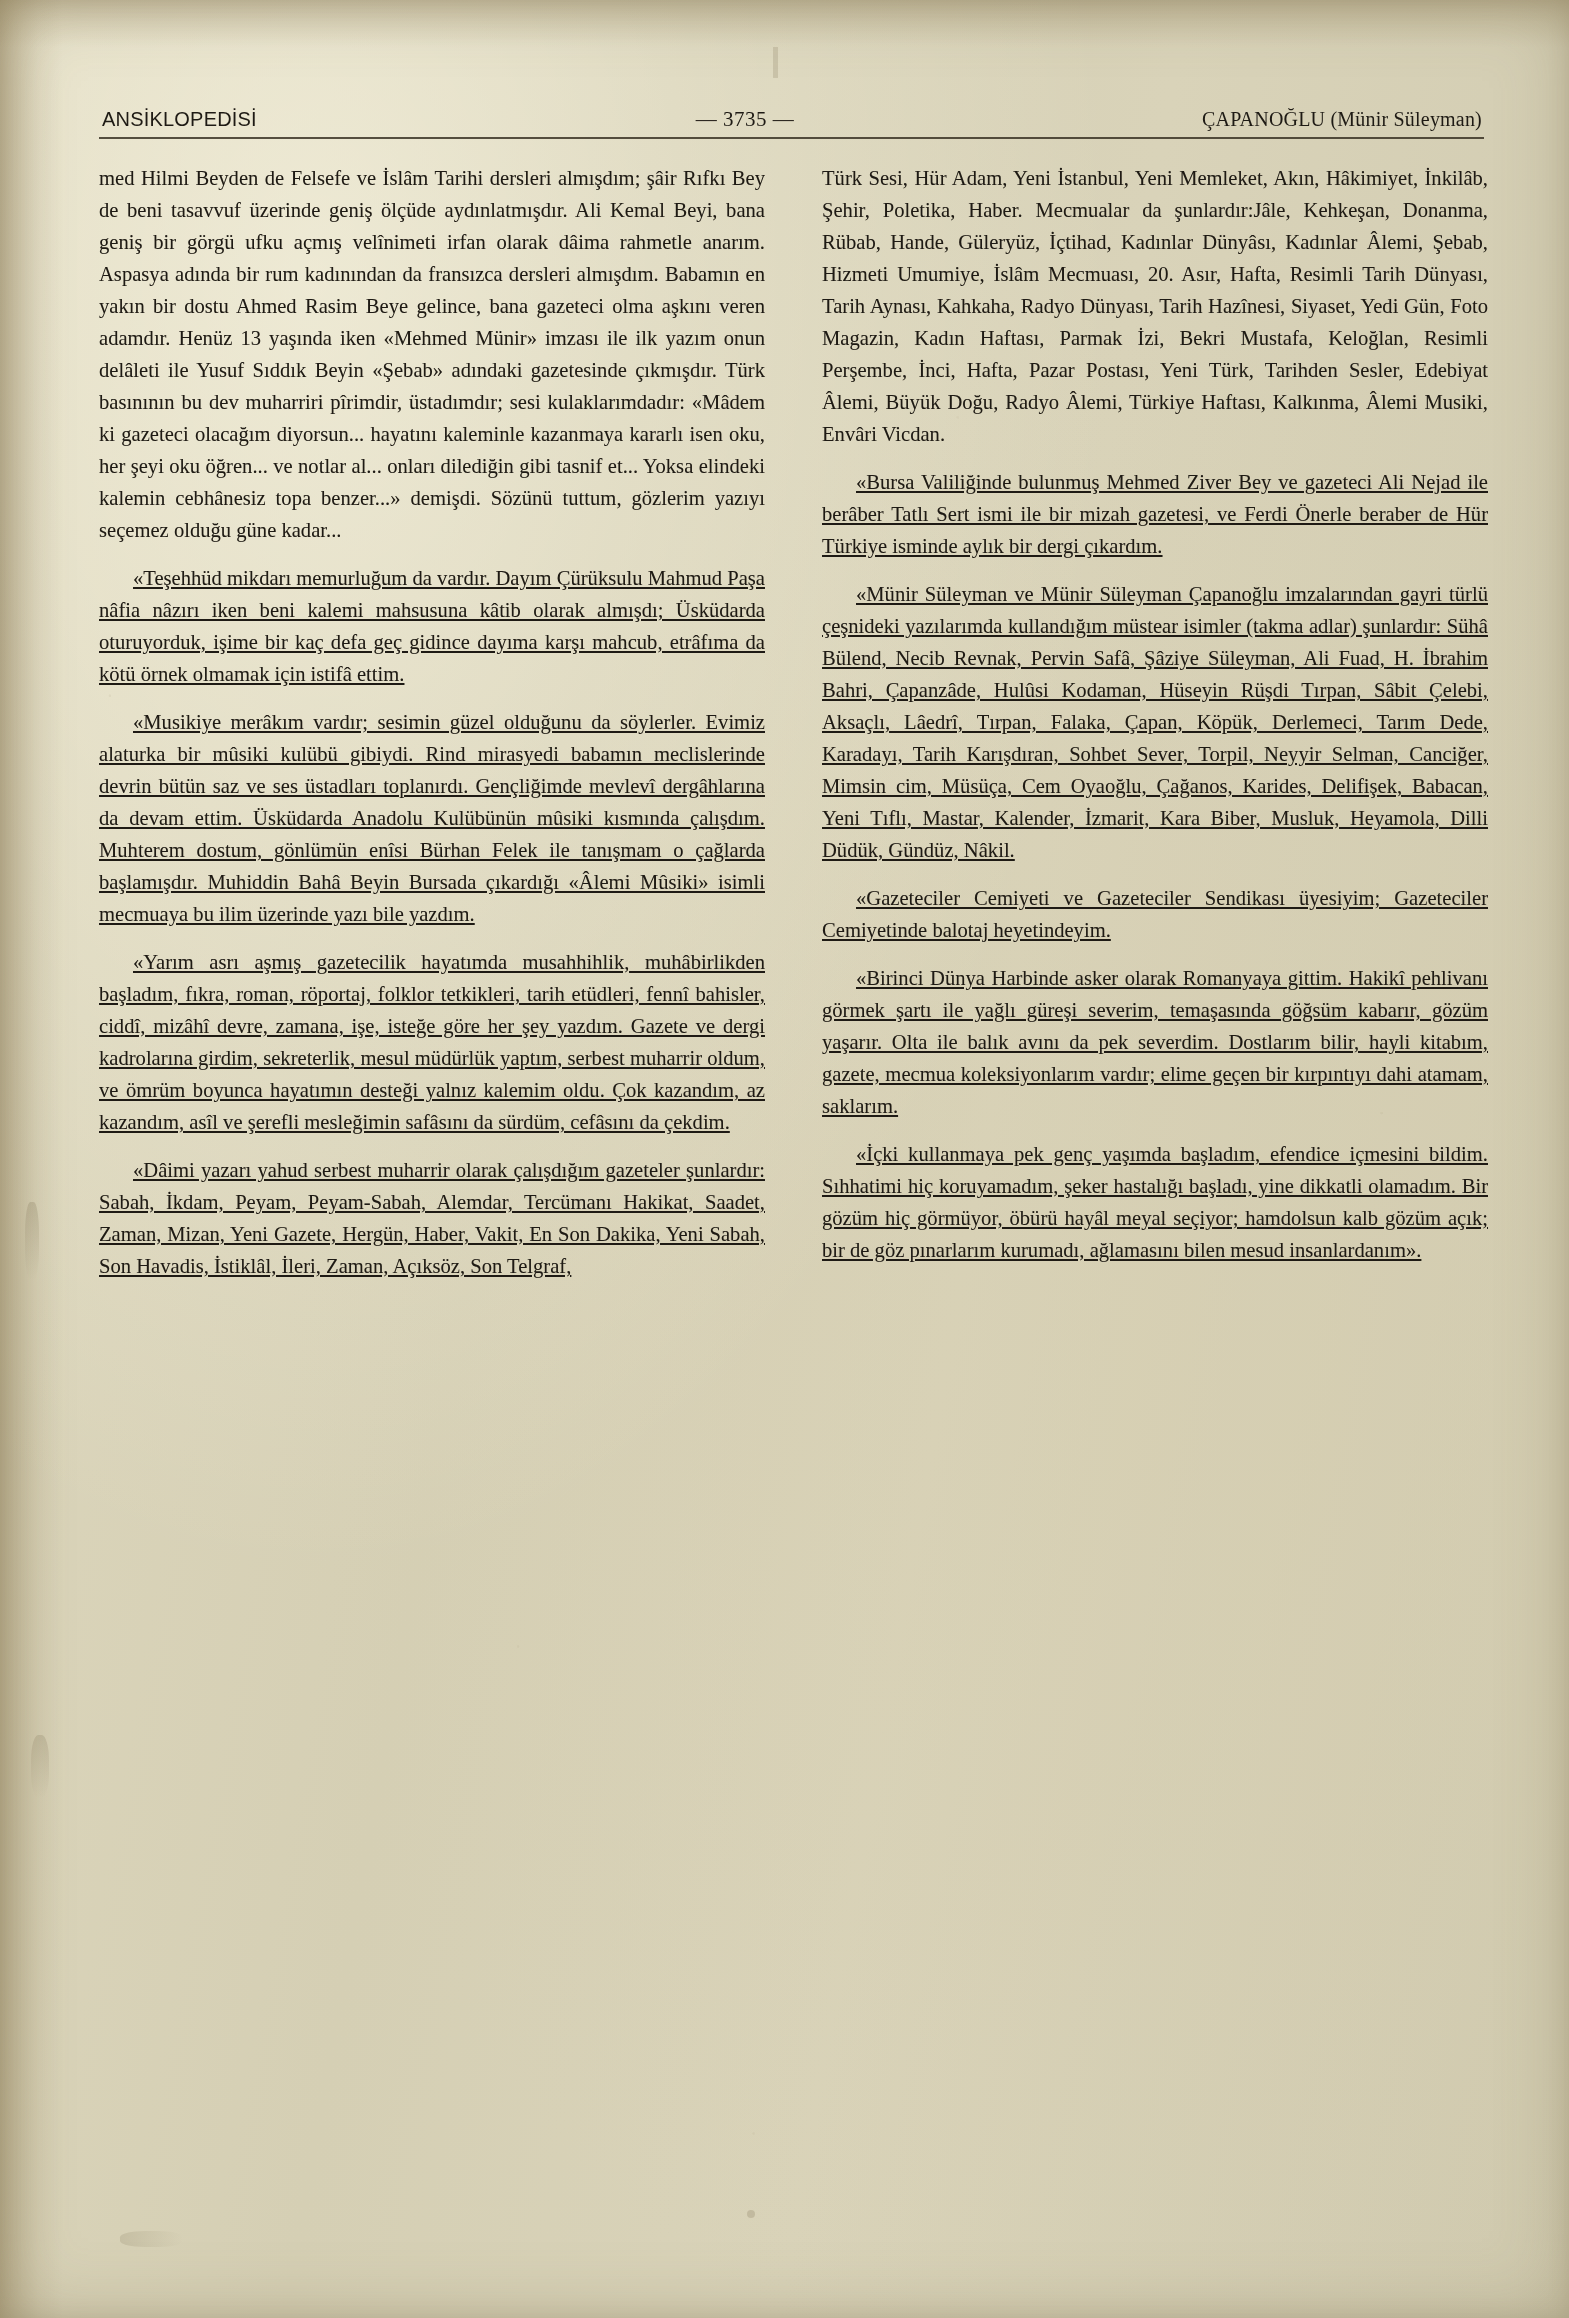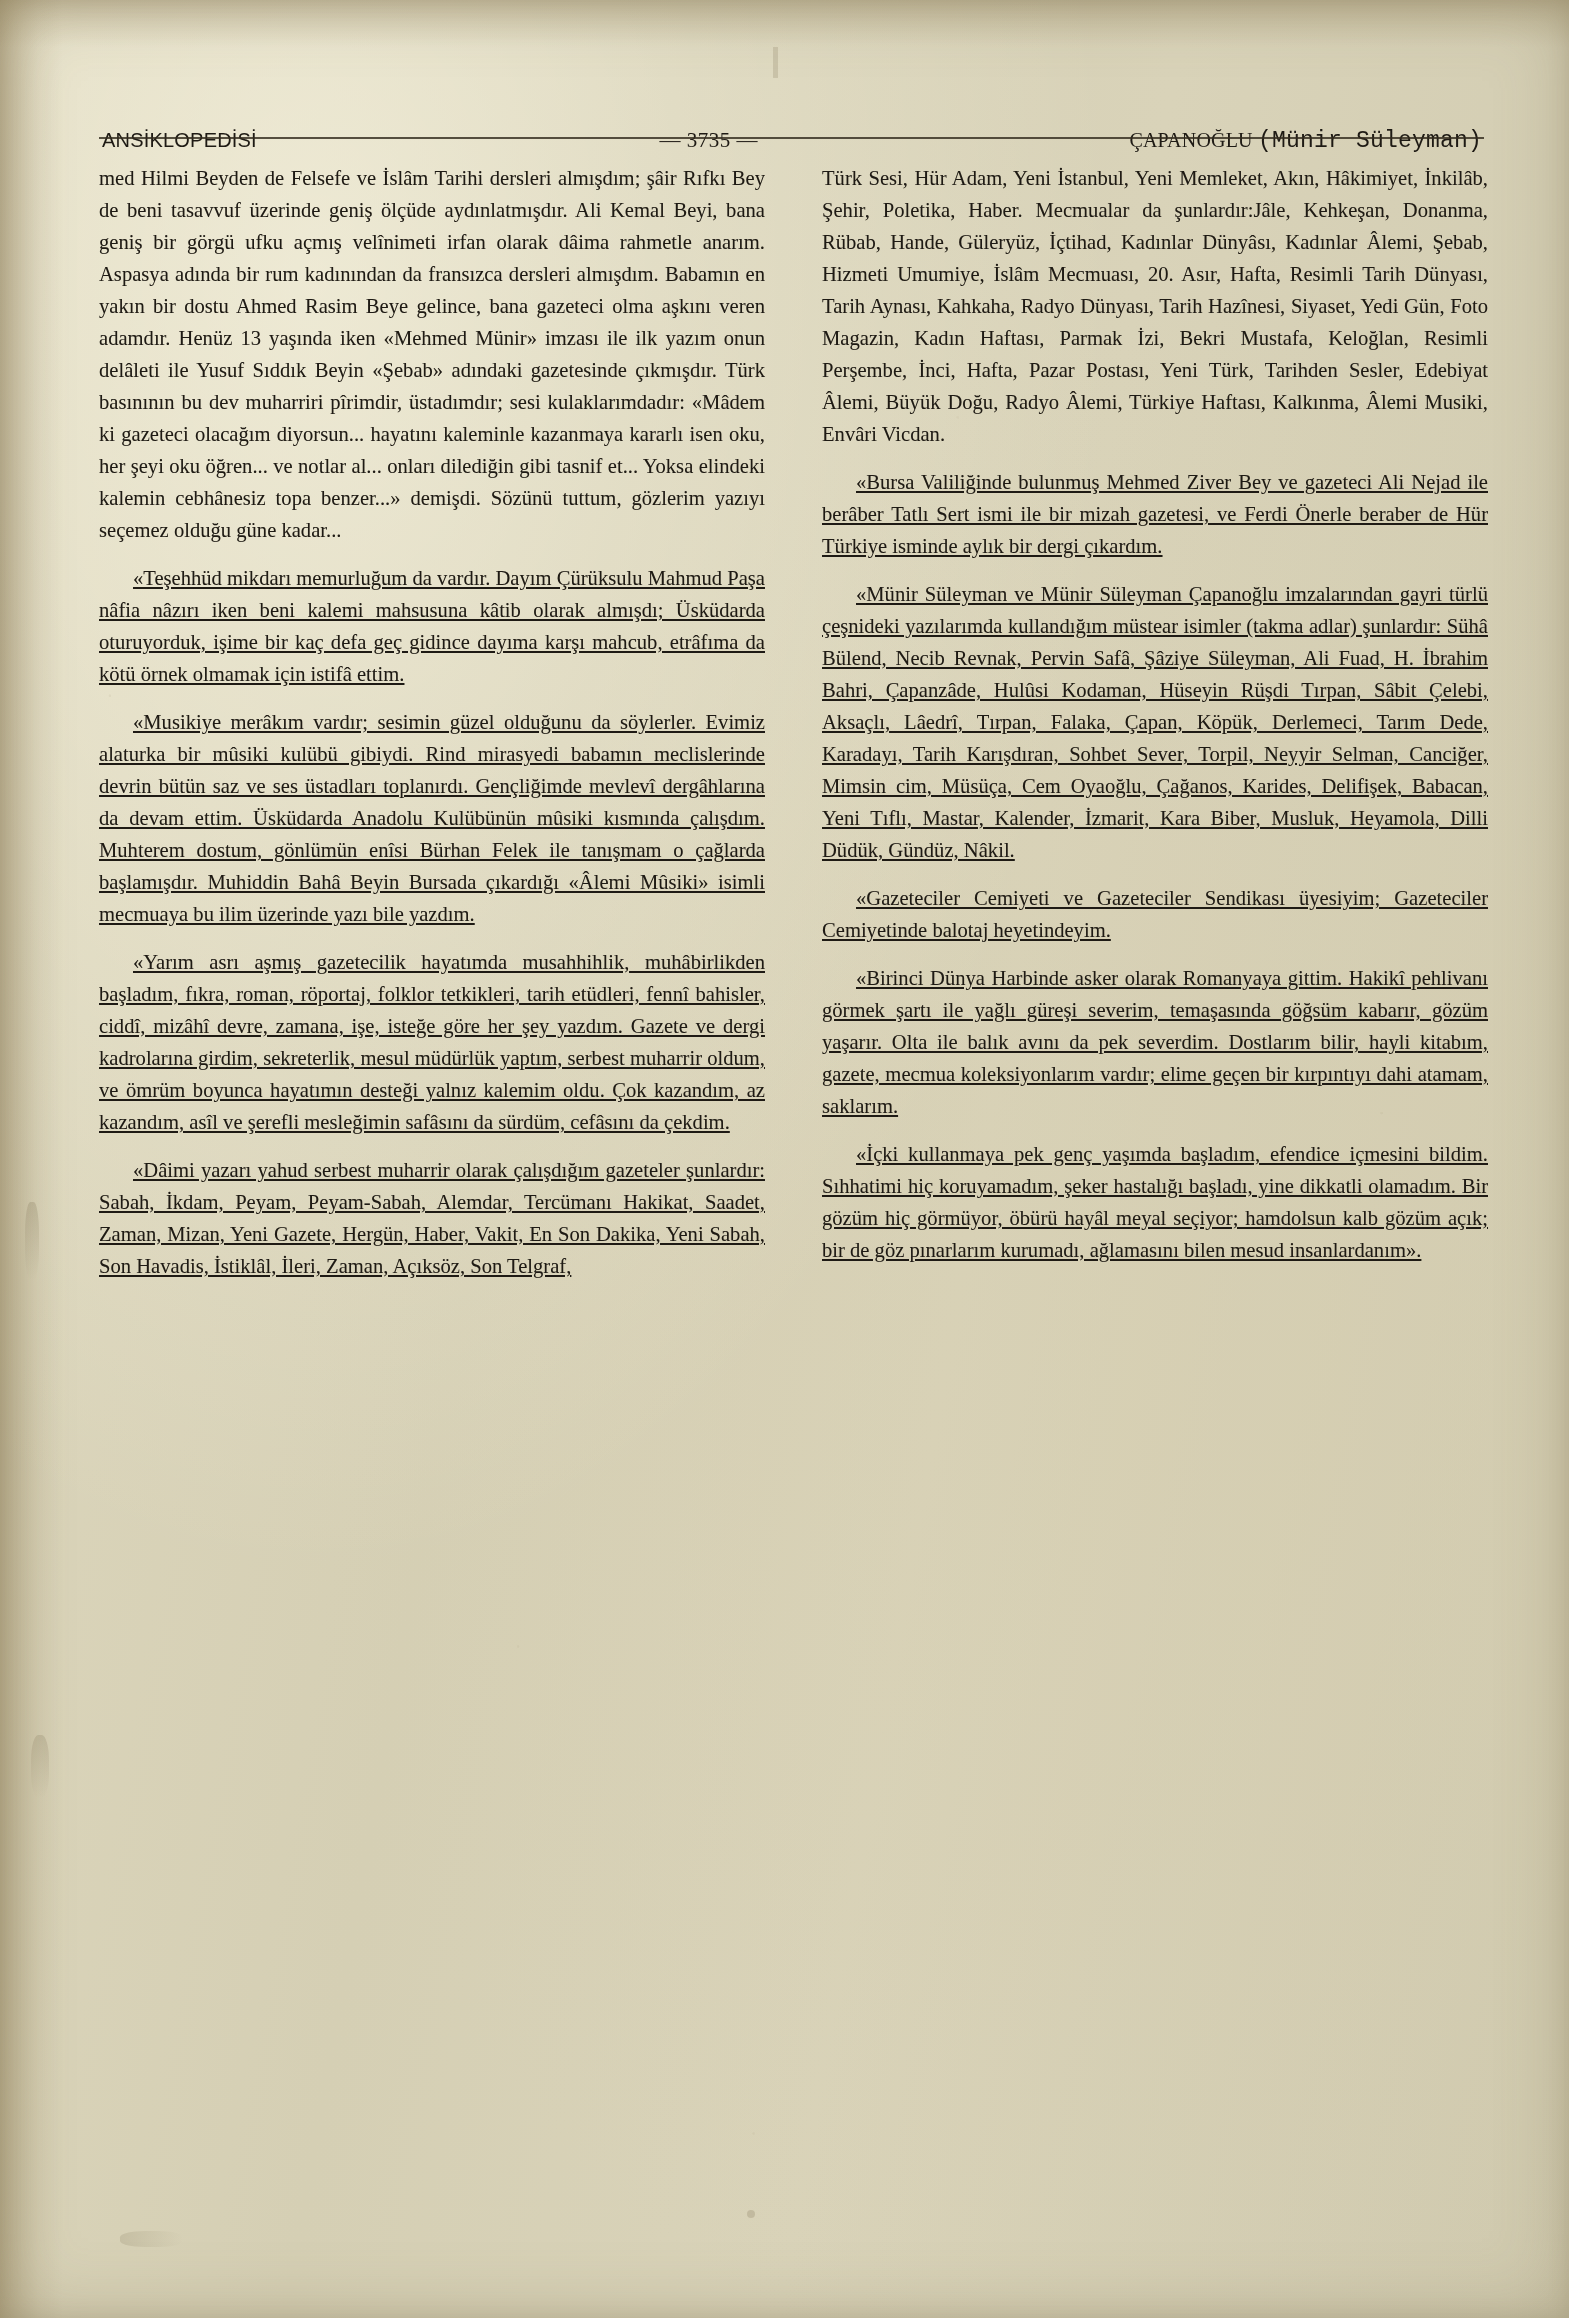--- a/index.html
+++ b/index.html
@@ -66,29 +66,27 @@
   .header-left {
     font-family: "Liberation Sans", "DejaVu Sans", sans-serif;
     font-size: 20px;
     letter-spacing: 0.2px;
   }
   .header-center {
     font-size: 21px;
     letter-spacing: 0.5px;
     font-family: "Liberation Serif", serif;
     margin-left: 31px;
-    margin-top: 21px;
   }
   .header-right {
     font-size: 20px;
     letter-spacing: 0.2px;
   }
   .header-right .paren {
-    font-size: 23px;
-    font-family: Liberation Mono, monospace;
+    font-size: 20px;
   }
   .rule {
     position: absolute;
     left: 99px;
     top: 137px;
     width: 1385px;
     height: 1.6px;
     background: #332c1f;
     opacity: .82;
   }

